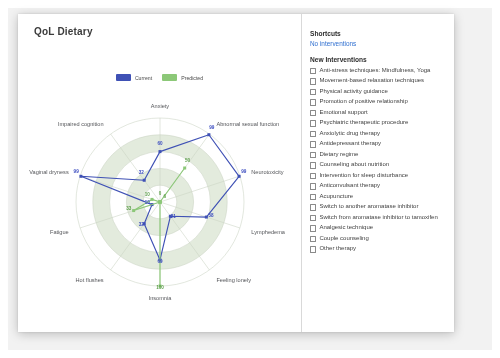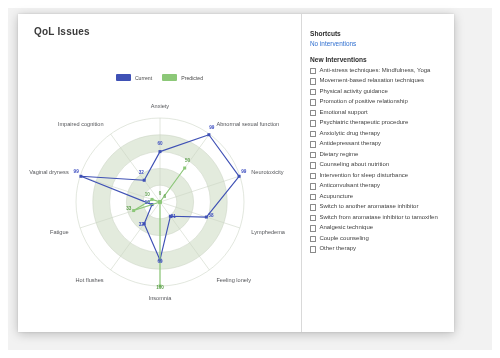--- a/index.html
+++ b/index.html
@@ -71,21 +71,21 @@
   .opt-label{font-size:6px;color:#3f3f3f;line-height:1.08;white-space:nowrap;}
 </style>
 </head>
 <body>
 
 <div id="shot">
   <div class="backdrop"></div>
 
   <div class="card">
 
-    <div class="card-title">QoL Issues</div>
+    <div class="card-title">QoL Dietary</div>
 
     <div class="chart-pane">
 
       <div class="legend">
         <div class="legend-item">
           <span class="swatch" style="background:#3f51b5"></span>
           <span class="legend-label">Current</span>
         </div>
         <div class="legend-item">
           <span class="swatch" style="background:#8cc878"></span>

